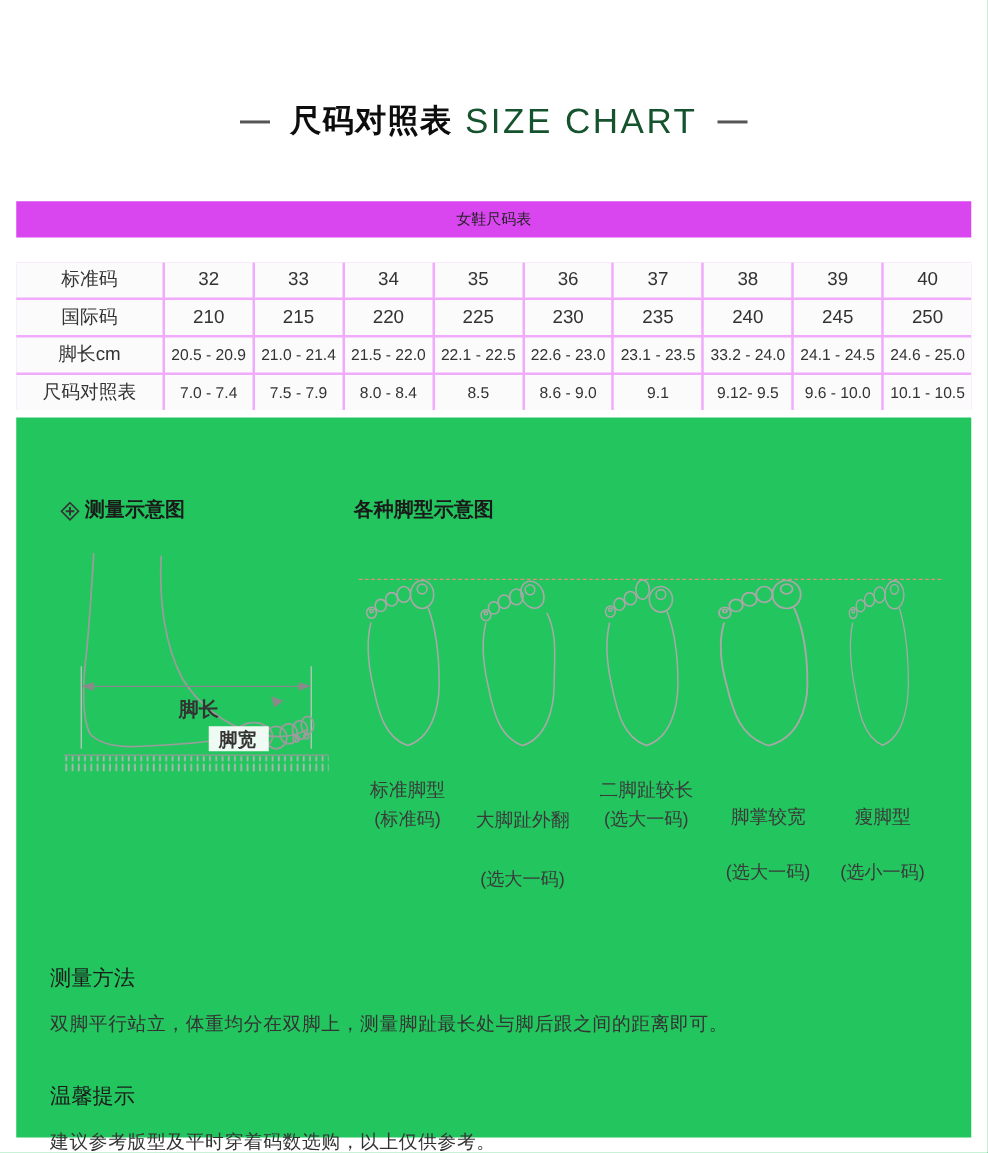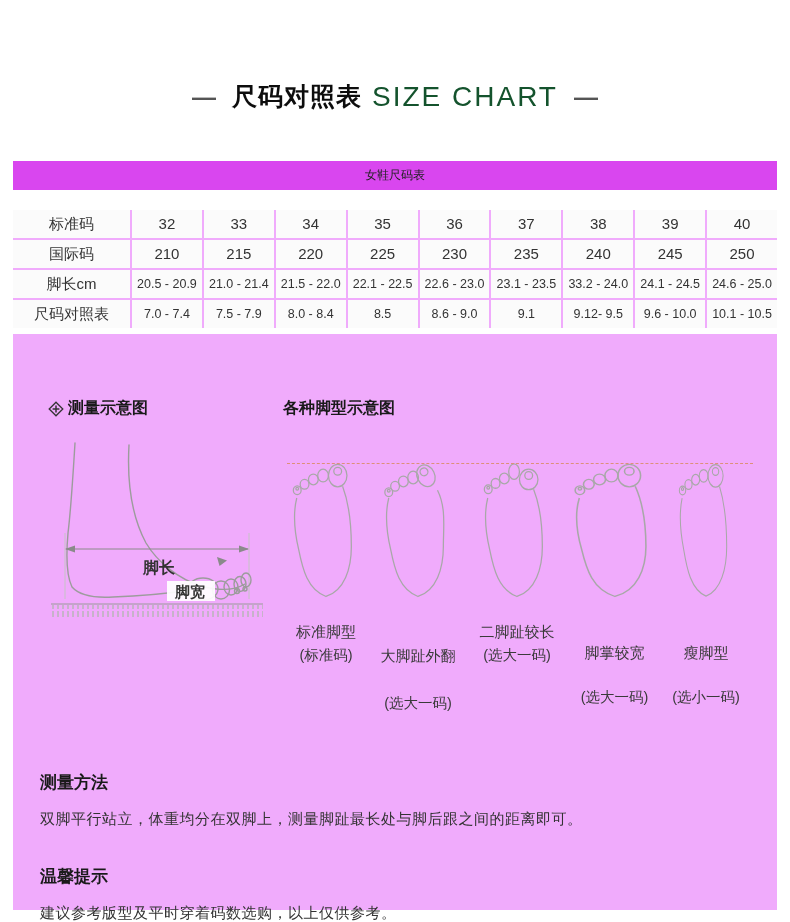--- a/index.html
+++ b/index.html
@@ -30,42 +30,42 @@
     background:#f0abfc;
   }
   .t-cell {
     background:#fbfbfb; height:28px; line-height:28px; text-align:center;
     font-size:15px; color:#333; white-space:nowrap;
   }
   .t-cell.small { font-size:12.5px; }
   .t-cell.t-label { font-size:15px; }
   
   .gray-section {
-    margin:6px 13px 0; background:#f0abfc; height:576px;
+    margin:6px 13px 0; background:#22c55e; height:576px;
     padding:64px 0 0; position:relative;
   }
   .section-body { display:flex; }
   .measure-col { width:250px; padding-left:35px; flex:none; }
   .feet-col { flex:1; padding-left:20px; }
   .sec-head { font-size:16px; font-weight:bold; color:#1a1a1a; display:flex; align-items:center; }
   .diamond-icon { width:16px; height:16px; margin-right:4px; flex:none; }
   .measure-svg { margin-top:22px; margin-left:3px; display:block; }
   .feet-row { position:relative; margin-top:40px; display:flex; }
   .dashed-line {
     position:absolute; top:4px; left:4px; right:24px;
     border-top:1px dashed #dd9078; height:0;
   }
   .foot-item { display:flex; flex-direction:column; align-items:center; }
   .foot-item svg { display:block; }
   .foot-name { font-size:15px; color:#3a3a3a; margin-top:8px; white-space:nowrap; }
   .foot-note { font-size:14.5px; color:#3a3a3a; margin-top:4px; white-space:nowrap; }
   .w86{width:86px;} .w98{width:98px;gap:24px;} .w100{width:100px;} .w95{width:95px;gap:21px;} .w88{width:88px;gap:21px;}
   
   .method-block { margin:58px 27px 0; }
-  .block-title { font-size:17px; font-weight:bold; color:#1a1a1a; }
+  .block-title { font-size:17px; font-weight:normal; color:#1a1a1a; }
   .block-body { font-size:15px; color:#333; margin-top:16px; letter-spacing:0.5px; }
   .tips-block { margin:36px 27px 0; }
   svg text { font-family:"Liberation Sans","DejaVu Sans",sans-serif; }
 </style>
 </head>
 <body>
 
 <div class="title-wrap">
   <span class="title-dash">—</span>
   <span class="title-cn">尺码对照表</span>

